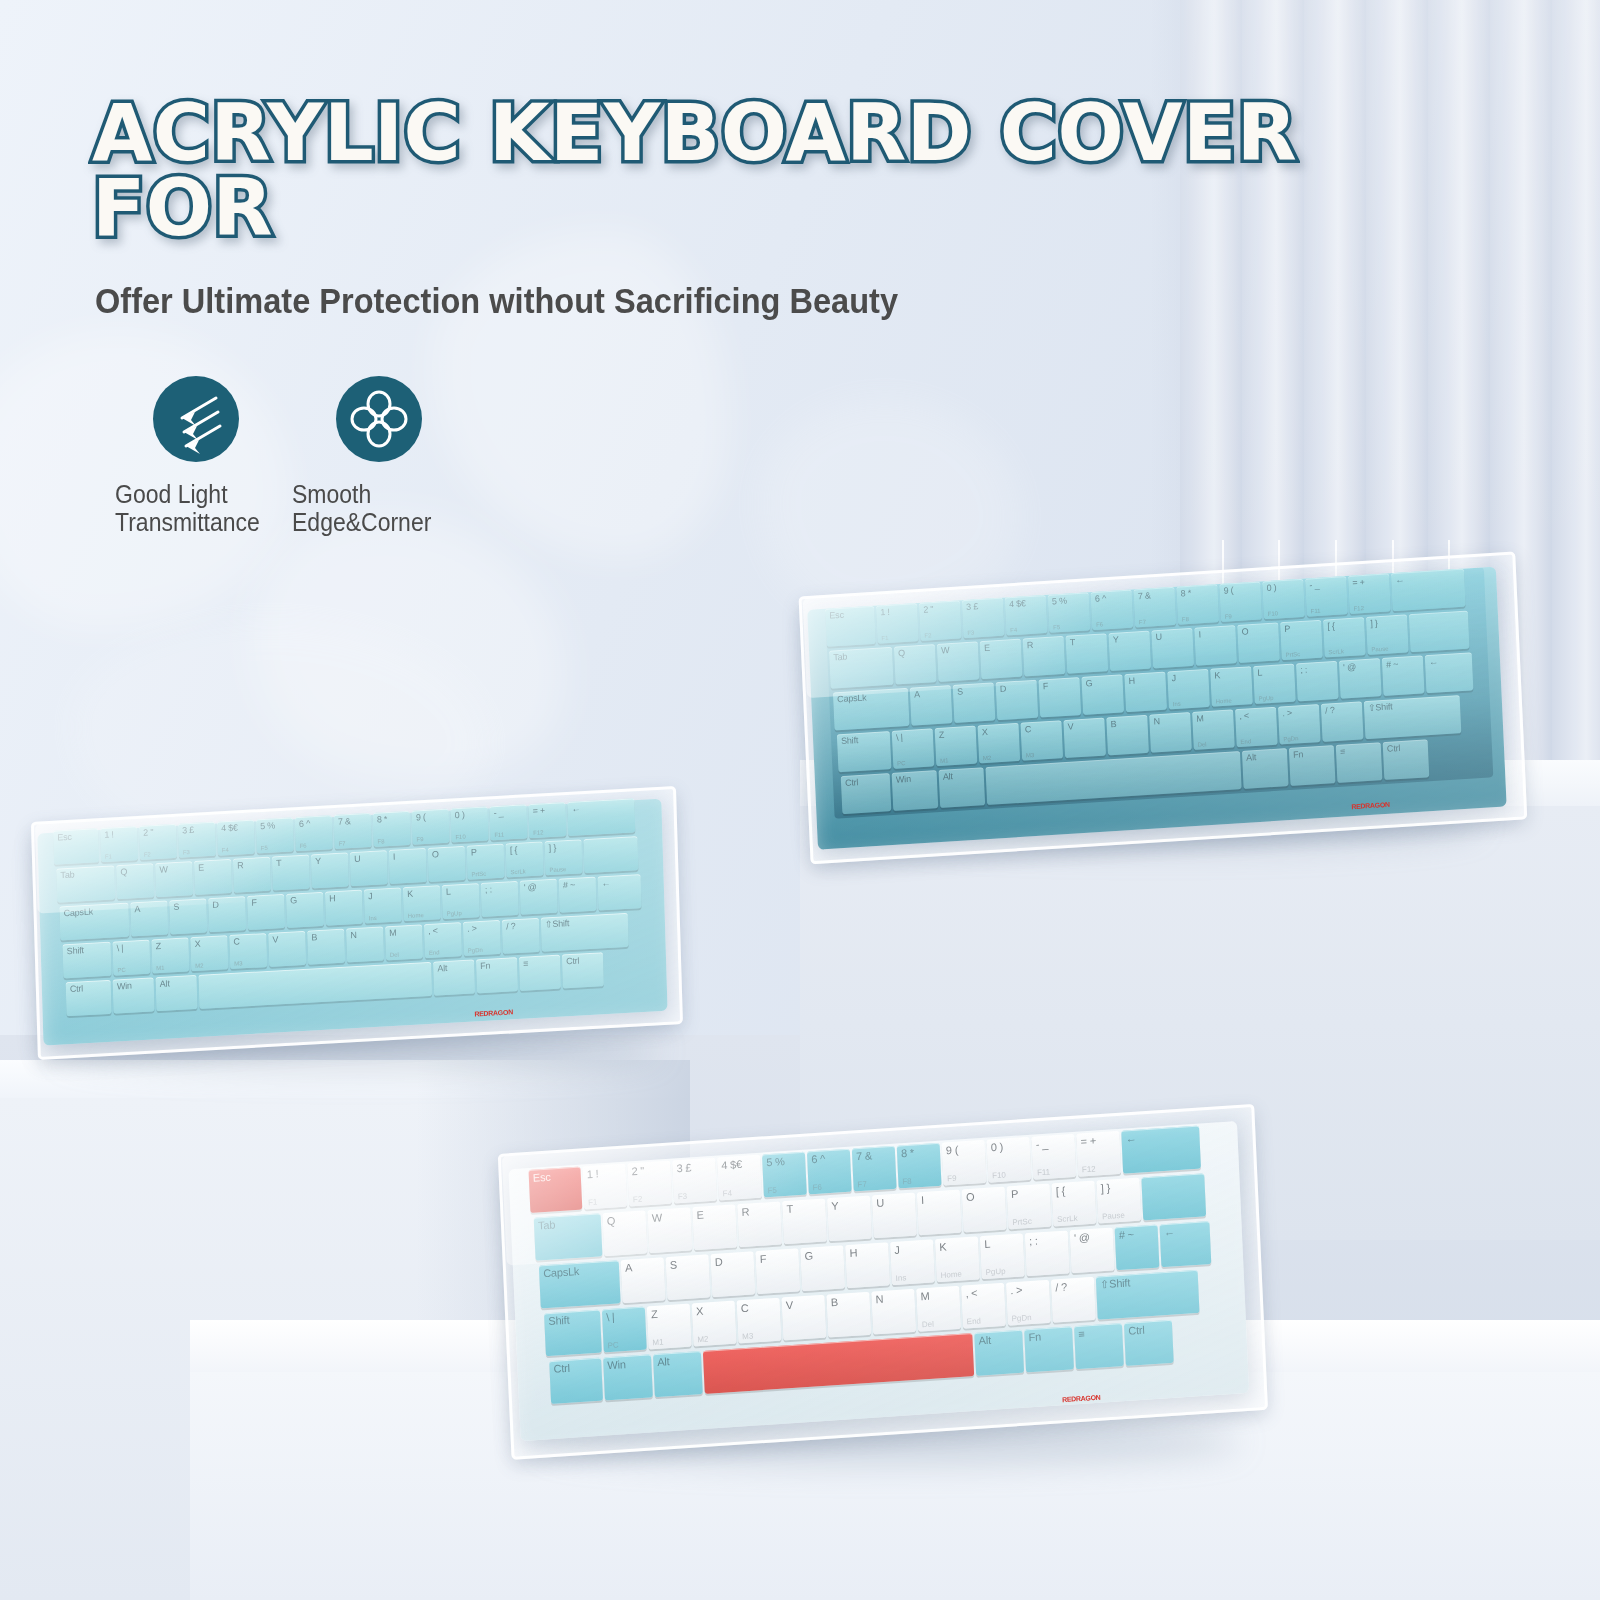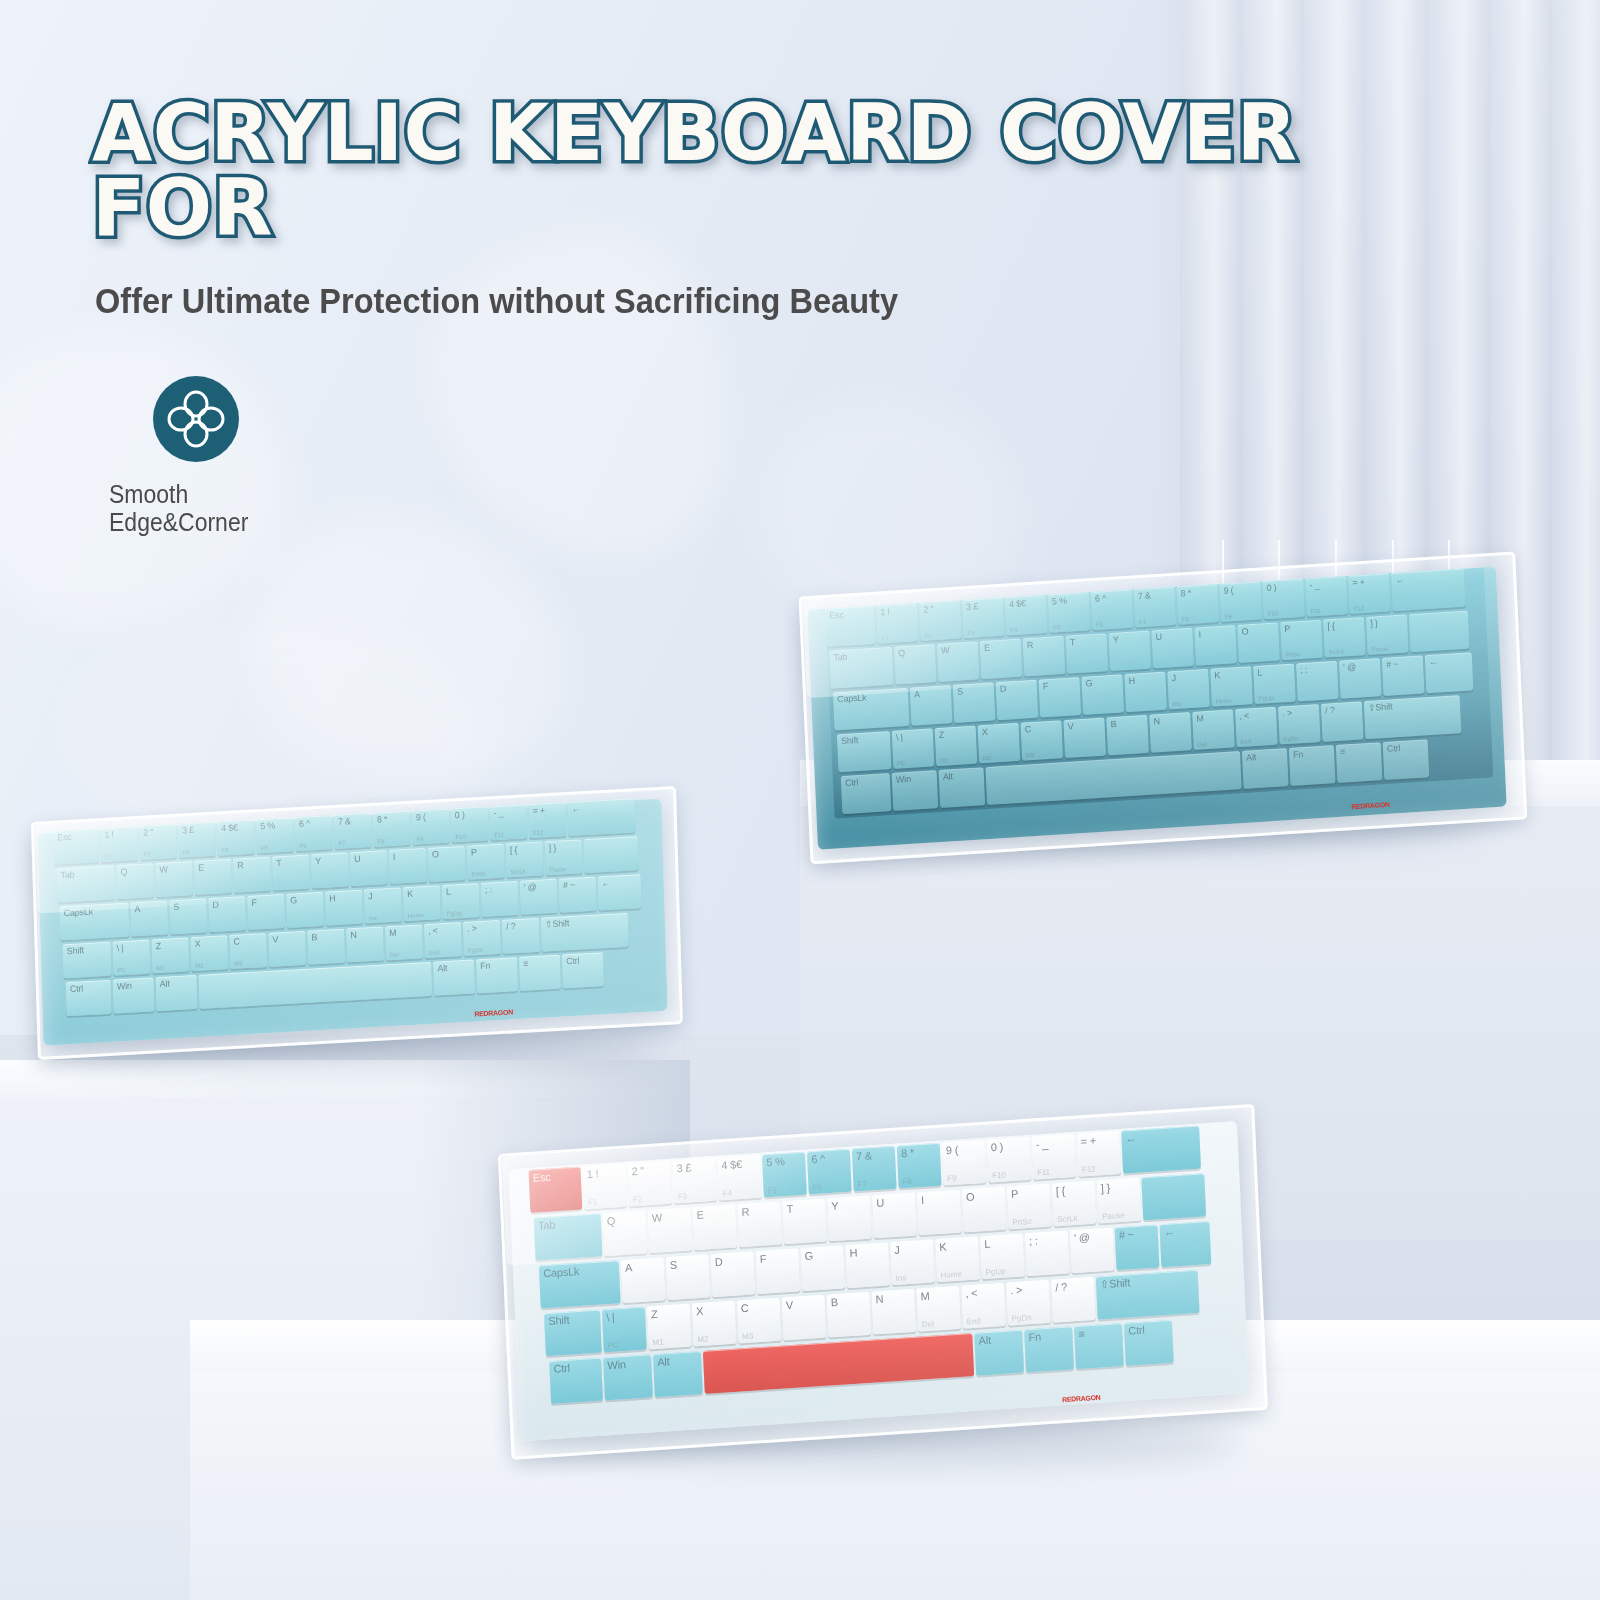--- a/index.html
+++ b/index.html
@@ -69,21 +69,21 @@
     background:#1d6076;position:relative;margin:0 auto;
   }
   .feat .circle svg{position:absolute;left:0;top:0;}
   .feat .lbl{
     margin-top:18px;font-size:25px;color:#4a4a4a;line-height:1.13;
     font-family:"Liberation Sans", sans-serif;font-weight:500;
     transform:scaleX(.92);transform-origin:left center;white-space:nowrap;
   }
   .f0{margin-left:20px;} .f0 .circle{margin-left:38px;}
   .f1{margin-left:12px;} .f1 .circle{margin-left:28px;}
-  .f2{margin-left:14px;} .f2 .circle{margin-left:44px;}
+  .f2{margin-left:6px;} .f2 .circle{margin-left:44px;}
   .f3{margin-left:16px;} .f3 .circle{margin-left:56px;}
 
   
   .ped{position:absolute;}
   .ped .top{position:absolute;background:#f3f6fa;}
   .ped .front{position:absolute;background:#e9eef5;}
 
   
   .ped-tr{left:800px;top:760px;width:800px;height:480px;}
   .ped-tr .top{left:0;top:0;width:800px;height:46px;
@@ -213,20 +213,40 @@
       <div class="front"></div>
   </div>
 
   <div class="headline">
     <span class="ln">ACRYLIC KEYBOARD COVER FOR</span>
   </div>
   <div class="sub">Offer Ultimate Protection without Sacrificing Beauty</div>
 
   <div class="features">
 
+    <div class="feat f0">
+      <div class="circle">
+        <svg width="86" height="86" viewBox="0 0 86 86">
+          <g stroke="#fff" stroke-width="3" fill="none" stroke-linecap="round">
+            <line x1="63" y1="22" x2="29" y2="42"></line>
+            <line x1="65" y1="36" x2="31" y2="56"></line>
+            <line x1="67" y1="50" x2="33" y2="70"></line>
+          </g>
+          <g fill="#fff">
+            <path d="M29 42 L42 36 L38 44 L43 50 Z"></path>
+            <path d="M31 56 L44 50 L40 58 L45 64 Z"></path>
+            <path d="M33 70 L46 64 L42 72 L47 78 Z"></path>
+          </g>
+        </svg>
+      </div>
+      <div class="lbl">
+        <span>Good Light</span><br>
+        <span>Transmittance</span>
+      </div>
+    </div>
 
 
     <div class="feat f2">
       <div class="circle">
         <svg width="86" height="86" viewBox="0 0 86 86">
           <g fill="none" stroke="#fff" stroke-width="3">
             <ellipse cx="43" cy="28" rx="11" ry="12"></ellipse>
             <ellipse cx="43" cy="58" rx="11" ry="12"></ellipse>
             <ellipse cx="28" cy="43" rx="12" ry="11"></ellipse>
             <ellipse cx="58" cy="43" rx="12" ry="11"></ellipse>

